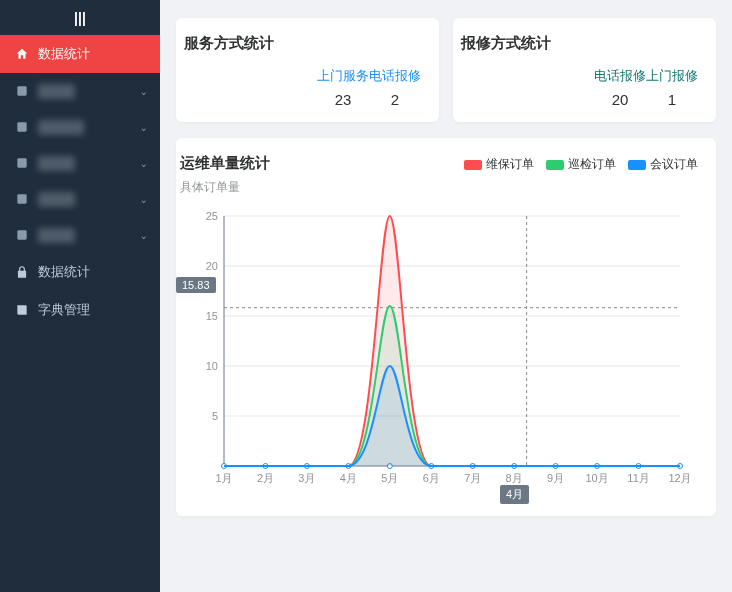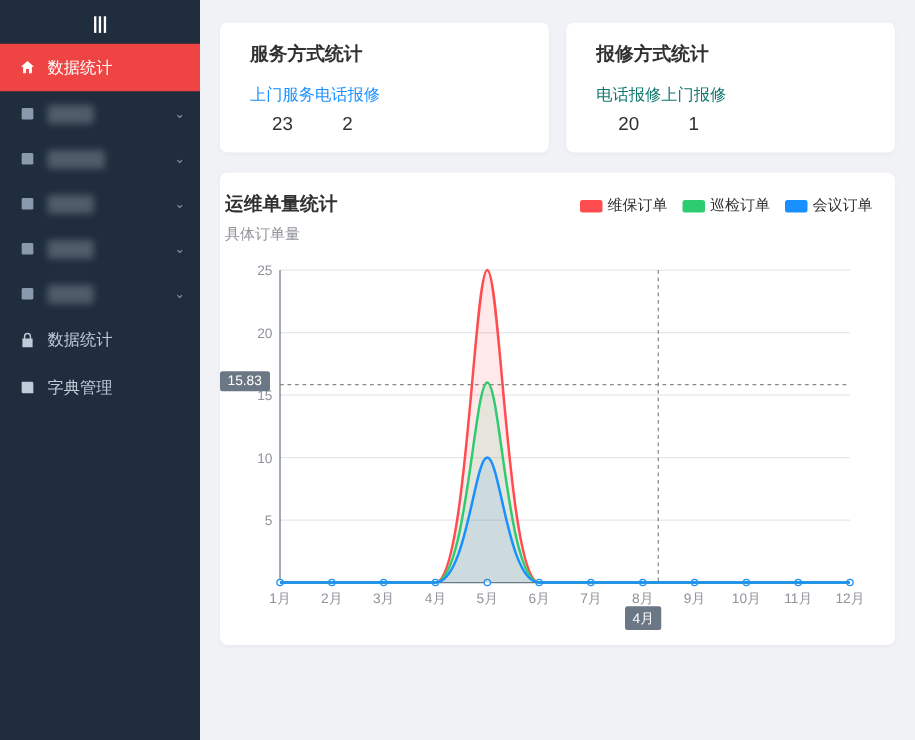--- a/index.html
+++ b/index.html
@@ -7,23 +7,23 @@
 .layout { display: flex; height: 100%; }
 .sidebar { width: 160px; background: #1f2d3d; color: #bfcbd9; flex-shrink: 0; }
 .logo { height: 35px; display: flex; align-items: center; justify-content: center; color: #fff; font-weight: bold; font-size: 14px; }
 .menu-item { display: flex; align-items: center; padding: 10px 14px; font-size: 13px; cursor: pointer; position: relative; color: #bfcbd9; }
 .menu-item.active { background: #ef4444; color: #fff; }
 .menu-item .icon { width: 16px; height: 16px; margin-right: 8px; display: inline-flex; align-items: center; justify-content: center; }
 .menu-item .chevron { position: absolute; right: 12px; font-size: 10px; color: #8a9aad; }
 .menu-item.blurred span.label { filter: blur(3px); background: rgba(170,180,190,0.35); color: transparent; border-radius: 2px; }
 .main { flex: 1; padding: 18px 16px 0 16px; overflow: auto; }
 .cards { display: flex; gap: 14px; margin-bottom: 16px; }
-.card { background: #fff; border-radius: 6px; padding: 16px 18px 14px 24px; flex: 1; box-shadow: 0 1px 4px rgba(0,0,0,0.04); }
+.card { background: #fff; border-radius: 6px; padding: 16px 18px 14px 8px; flex: 1; box-shadow: 0 1px 4px rgba(0,0,0,0.04); }
 .card h3 { font-size: 15px; font-weight: 600; color: #303133; margin-bottom: 14px; }
-.stats { display: flex; justify-content: flex-start; }
+.stats { display: flex; justify-content: flex-end; }
 .stat { text-align: center; }
 .stat .label { font-size: 13px; margin-bottom: 6px; }
 .stat .value { font-size: 15px; color: #303133; }
 .orange { color: #0f766e; }
 .blue { color: #1890ff; }
 .chart-card { background: #fff; border-radius: 6px; padding: 16px 18px 10px 4px; box-shadow: 0 1px 4px rgba(0,0,0,0.04); }
 .chart-header { display: flex; justify-content: space-between; align-items: flex-start; }
 .chart-title { font-size: 15px; font-weight: 600; color: #303133; }
 .chart-sub { font-size: 12px; color: #909399; margin-top: 6px; }
 .legend { display: flex; gap: 12px; font-size: 12px; color: #303133; margin-top: 2px; }
@@ -163,21 +163,21 @@
             <span>巡检订单</span>
           </div>
           <div class="legend-item">
             <span class="swatch" style="background:#1890ff"></span>
             <span>会议订单</span>
           </div>
         </div>
       </div>
 
       <div class="chart-area">
-        <div class="tooltip-label" style="left:-4px; top:91px;">15.83</div>
+        <div class="tooltip-label" style="left:-4px; top:71px;">15.83</div>
         <div class="tooltip-label" style="left:320px; bottom:2px;">4月</div>
         <svg id="chart-svg" width="510" height="290">
             <g class="grid">
               <line x1="44" y1="210" x2="500" y2="210"></line>
               <line x1="44" y1="160" x2="500" y2="160"></line>
               <line x1="44" y1="110" x2="500" y2="110"></line>
               <line x1="44" y1="60" x2="500" y2="60"></line>
               <line x1="44" y1="10" x2="500" y2="10"></line>
             </g>
             <line x1="44" y1="10" x2="44" y2="260" stroke="#6b7785" stroke-width="1"></line>

